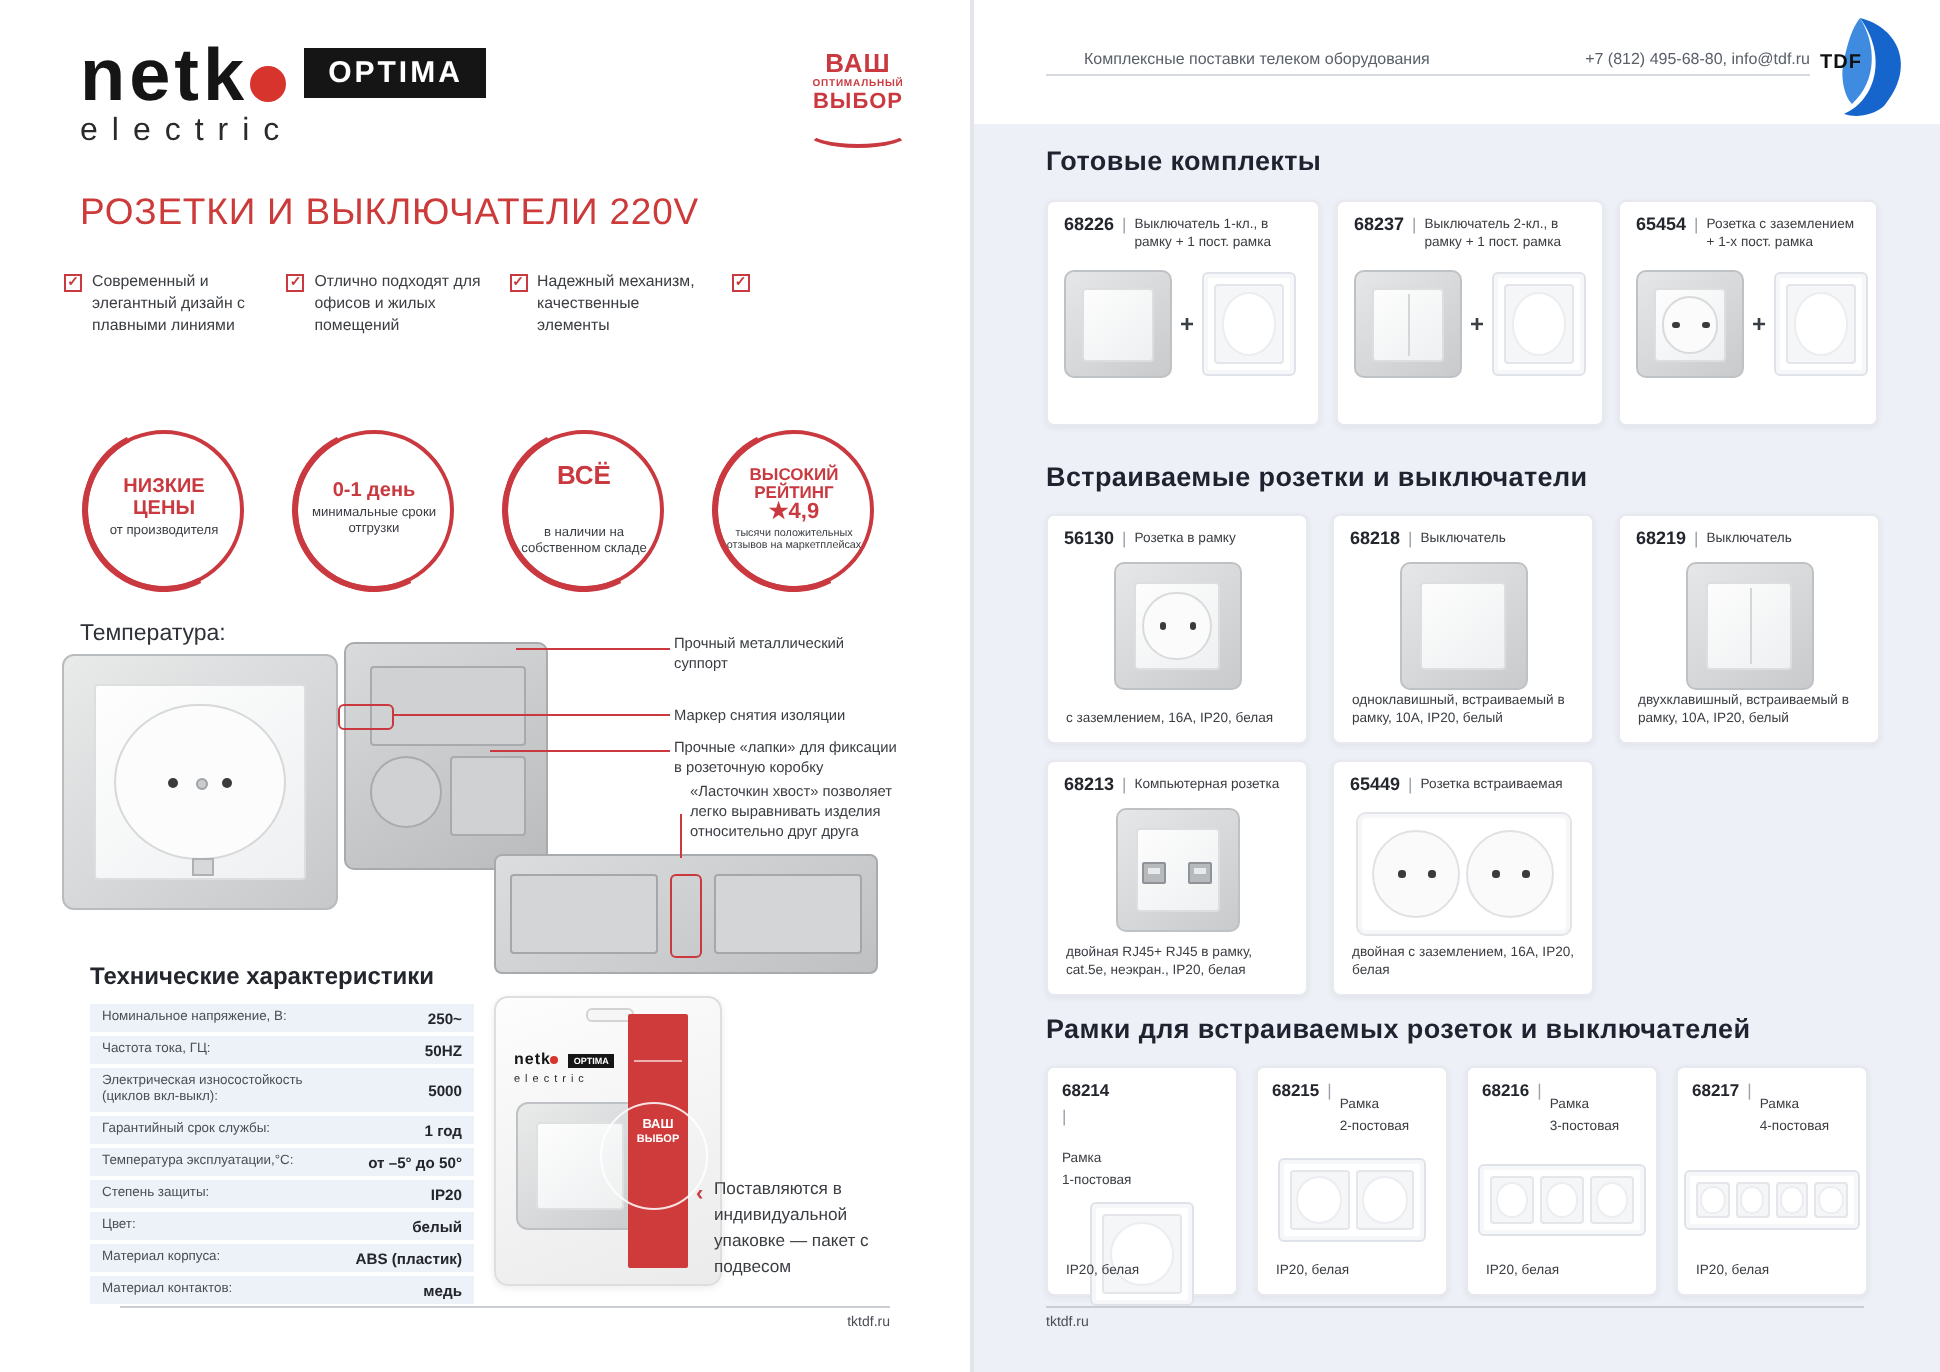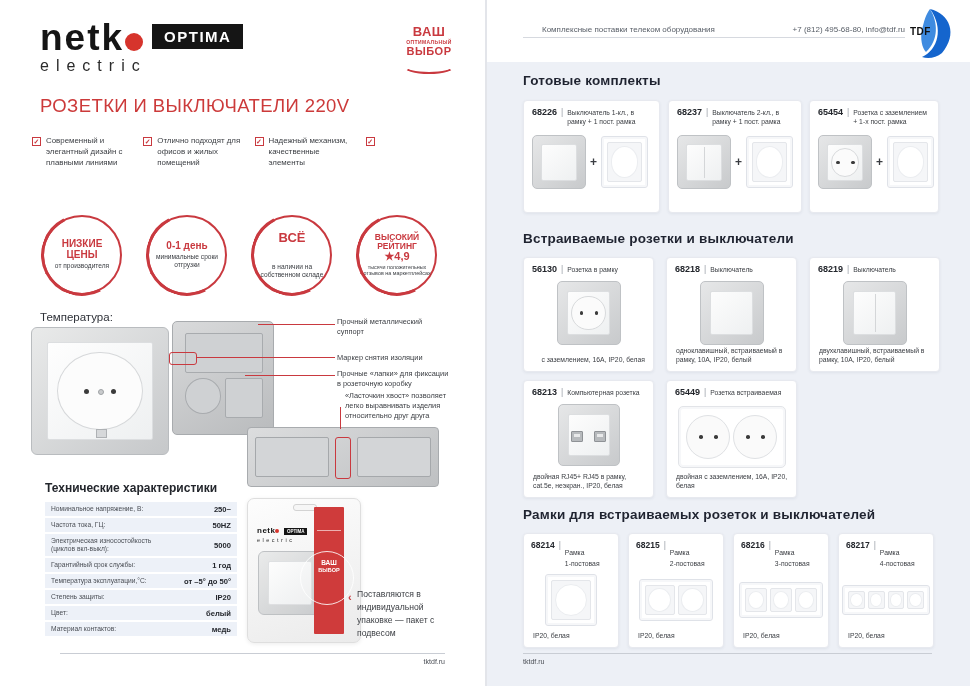--- a/index.html
+++ b/index.html
@@ -255,20 +255,24 @@
       </div>
     <div class="spec-row">
       <span class="spec-label">Степень защиты:</span>
       <span class="spec-value">IP20</span>
       </div>
     <div class="spec-row">
       <span class="spec-label">Цвет:</span>
       <span class="spec-value">белый</span>
       </div>
     <div class="spec-row">
+      <span class="spec-label">Материал корпуса:</span>
+      <span class="spec-value">ABS (пластик)</span>
+      </div>
+    <div class="spec-row">
       <span class="spec-label">Материал контактов:</span>
       <span class="spec-value">медь</span>
       </div>
   </div>
 
   <div class="abs package">
     <div class="pk-logo">
       <span class="pk-netk">netk</span><span class="pk-dot"></span>
       <span class="pk-optima">OPTIMA</span>
       <div class="pk-electric">electric</div>
@@ -356,21 +360,21 @@
       </div>
       <span class="plus">+</span>
       <div class="frame-visual" style="width:47px;height:52px;">
           <div class="fh"></div>
         </div>
     </div>
   </div>
 
   <div class="abs sec-title" style="left:523px;top:231px;">Встраиваемые розетки и выключатели</div>
 
-  <div class="card" style="left:523px;top:257px;width:131px;height:115px;text-align:right;">
+  <div class="card" style="left:523px;top:257px;width:131px;height:115px;">
     <div class="card-head">
       <span class="card-code">56130</span>
       <span class="card-sep">|</span>
       <span class="card-name">Розетка в рамку</span>
     </div>
     <div class="mech" style="width:62px;height:62px;margin:6px auto 0;">
       <div class="face sockface"></div>
         <span class="sholes"></span>
     </div>
     <div class="card-desc">с заземлением, 16А, IP20, белая</div>
@@ -427,21 +431,21 @@
       <div class="ds">
           <span class="sholes"></span>
         </div>
     </div>
     <div class="card-desc">двойная с заземлением, 16А, IP20, белая</div>
   </div>
 
   <div class="abs sec-title" style="left:523px;top:507px;">Рамки для встраиваемых розеток и выключателей</div>
 
   <div class="card" style="left:523px;top:533px;width:96px;height:115px;">
-    <div class="card-head" style="padding:7px 7px 0;">
+    <div class="card-head" style="padding:7px 7px 0;flex-direction:column;">
       <span class="card-code" style="font-size:8.5px;">68214</span>
       <span class="card-sep">|</span>
       <span>
         <span class="card-name">Рамка</span>
         <div class="card-sub">1-постовая</div>
       </span>
     </div>
     <div class="frame-visual" style="width:52px;height:52px;margin:6px auto 0;">
       <div class="fh"></div>
     </div>

